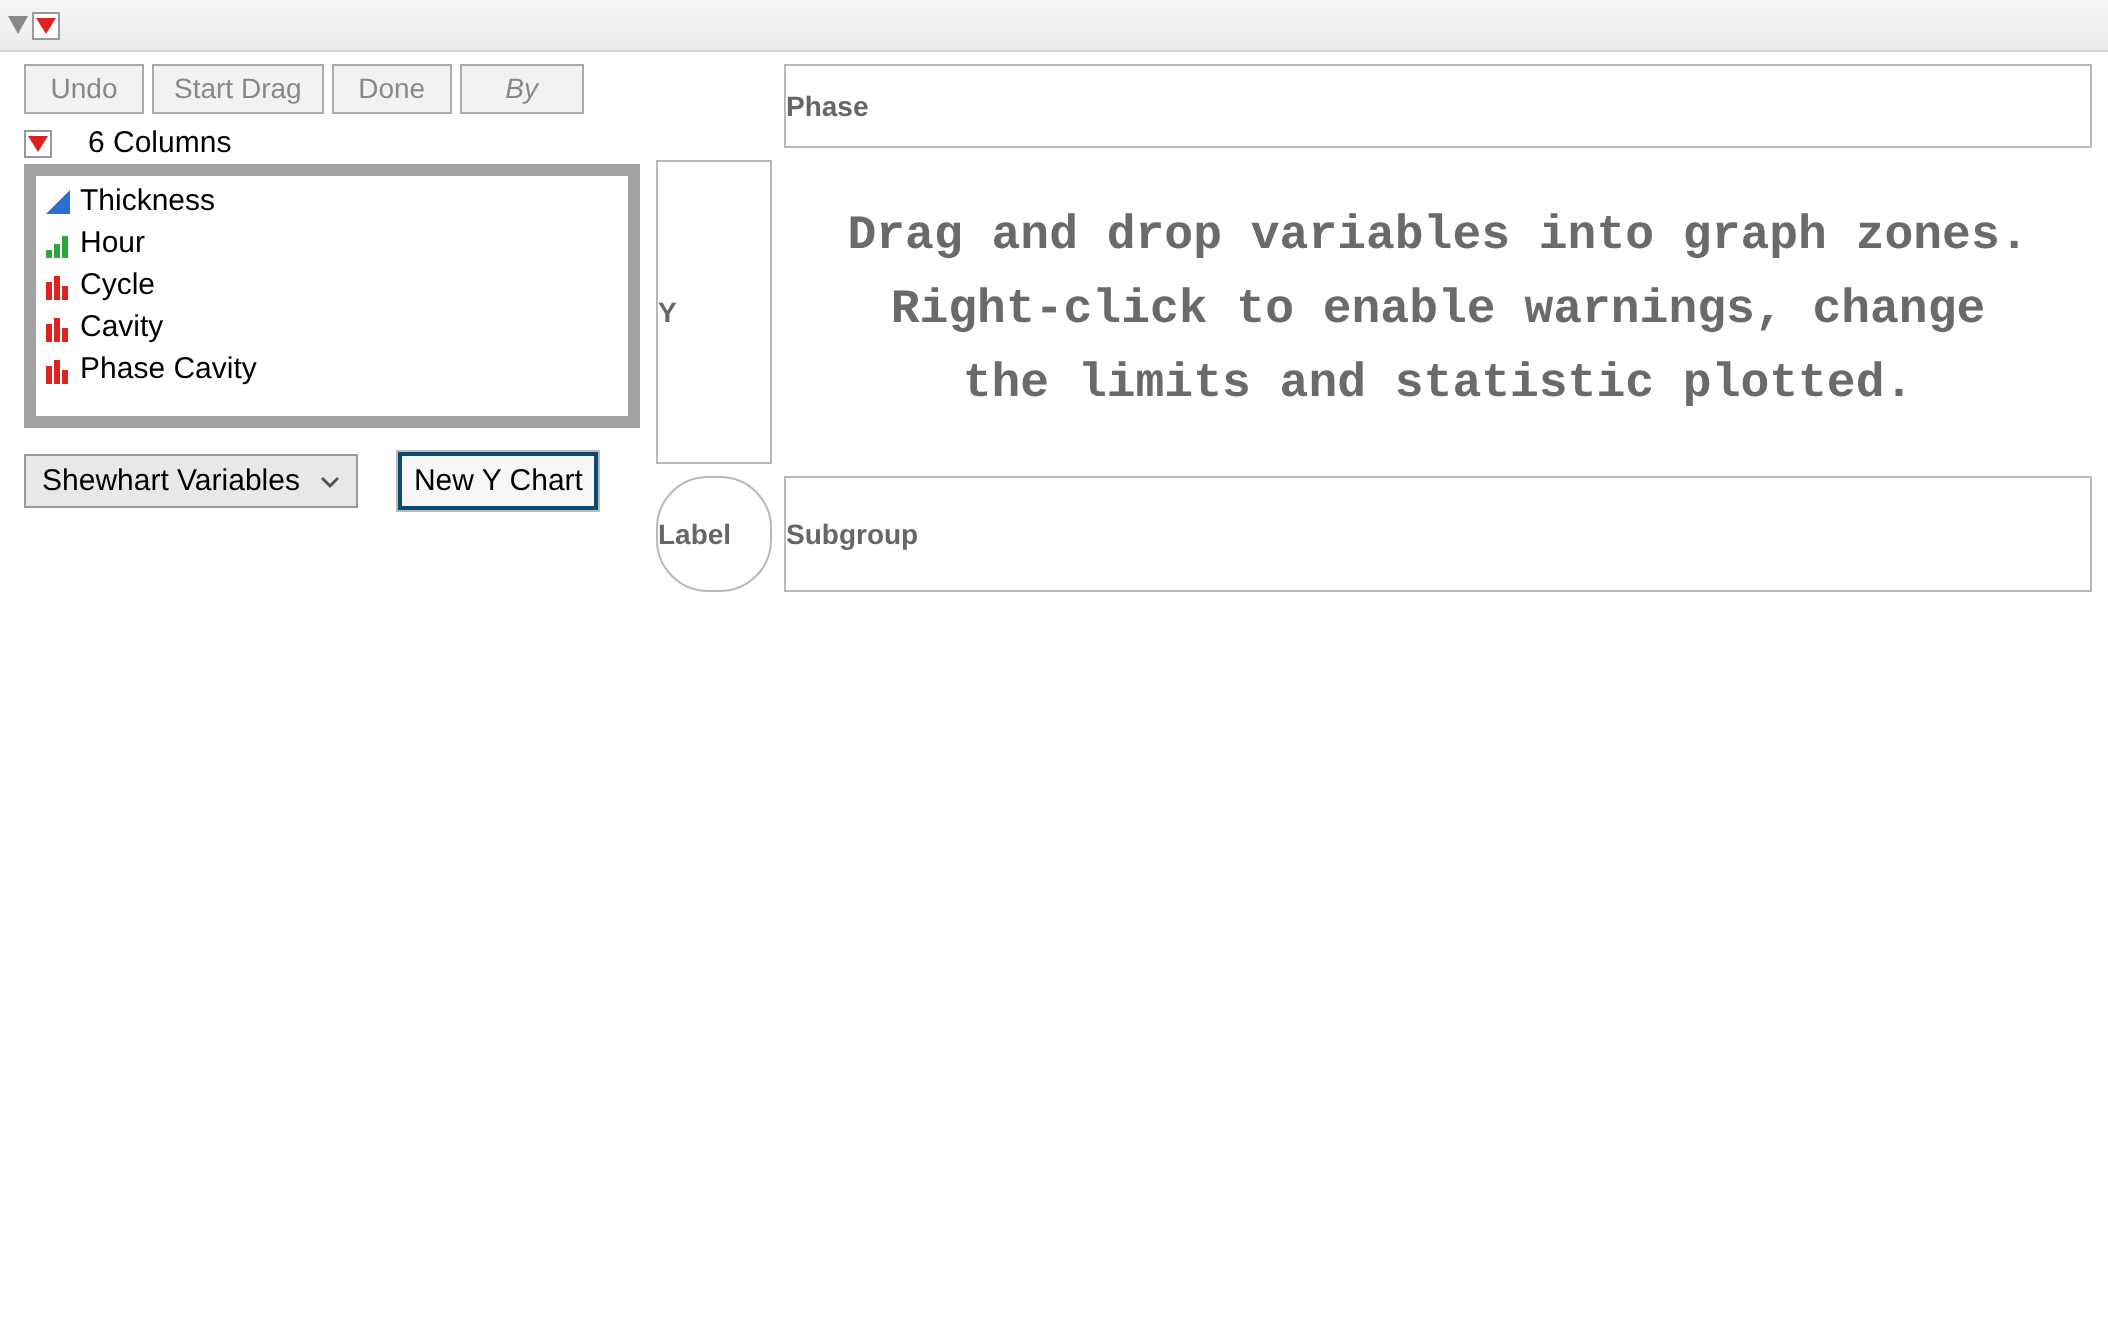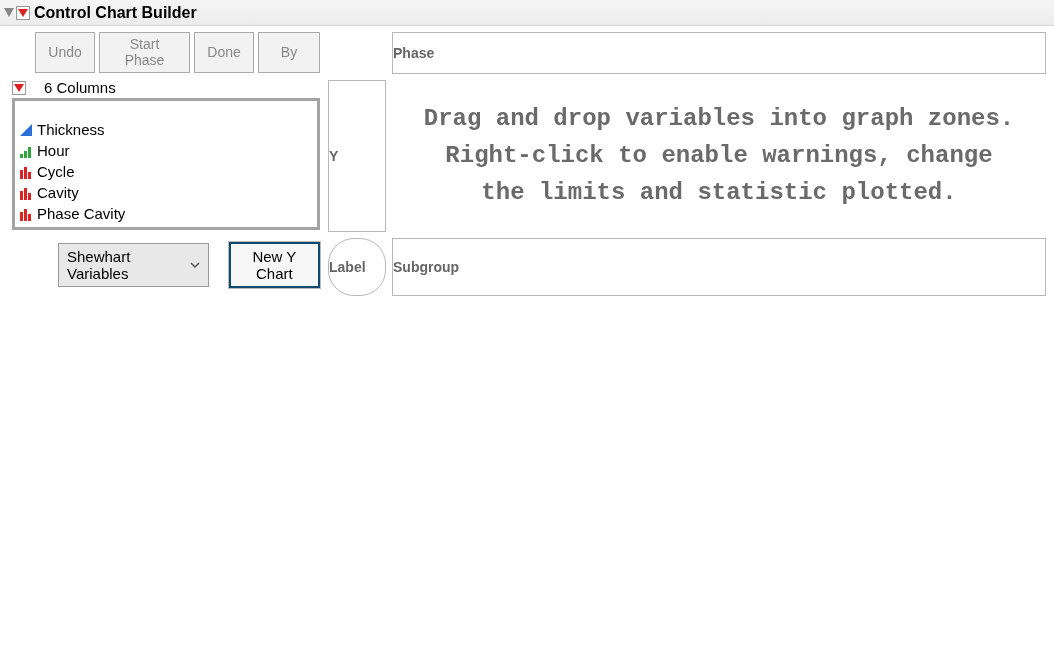--- a/index.html
+++ b/index.html
@@ -45,44 +45,43 @@
   }
   .left-panel {
     width: 308px;
     display: flex;
     flex-direction: column;
   }
   .toolbar-row {
     display: flex;
     gap: 4px;
     margin-bottom: 6px;
-    margin-left: 23px;
   }
   .btn {
     background: #f2f2f2;
     border: 1px solid #aaa;
     color: #888;
     padding: 3px 10px 4px;
     font-size: 14px;
     cursor: pointer;
     min-width: 60px;
     text-align: center;
   }
-  .btn.by { min-width: 62px; }
+  .btn.by { min-width: 62px; font-style: italic; }
   .columns-header {
     display: flex;
     align-items: center;
     gap: 2px;
     margin-bottom: 2px;
   }
   .columns-list {
-    border: 3px solid #a3a3a3;
+    border: 6px solid #a3a3a3;
     background: #fff;
     height: 132px;
-    padding: 18px 4px;
+    padding: 2px 4px;
     overflow: hidden;
   }
   .col-item {
     display: flex;
     align-items: center;
     gap: 4px;
     height: 21px;
     cursor: pointer;
   }
   .col-label { font-size: 15px; }
@@ -94,21 +93,20 @@
   }
   .select-box {
     background: #e8e8e8;
     border: 1px solid #999;
     padding: 4px 8px;
     font-size: 15px;
     display: inline-flex;
     align-items: center;
     gap: 10px;
     cursor: pointer;
-    margin-left: 46px;
   }
   .btn2 {
     background: #f6f6f6;
     border: 2px solid #0c4a6e;
     padding: 4px 6px;
     font-size: 15px;
     cursor: pointer;
     box-shadow: 0 0 0 1px #bbb;
   }
   .right-panel {
@@ -156,30 +154,29 @@
   <span class="disclosure">
     <svg width="10" height="10" viewBox="0 0 10 10">
         <polygon points="0,0 10,0 5,9" fill="#888"></polygon>
       </svg>
   </span>
   <span class="red-menu-box">
     <svg width="10" height="10" viewBox="0 0 10 10">
         <polygon points="0,1 10,1 5,9" fill="#d22"></polygon>
       </svg>
   </span>
-  <span class="header-title">Control Chart Builder</span>
 </div>
 
 <div class="content">
 
   <div class="left-panel">
 
     <div class="toolbar-row">
       <button class="btn">Undo</button>
-      <button class="btn">Start Phase</button>
+      <button class="btn">Start Drag</button>
       <button class="btn">Done</button>
       <button class="btn by">By</button>
     </div>
 
     <div class="columns-header">
       <span class="red-menu-box">
         <svg width="10" height="10" viewBox="0 0 10 10">
             <polygon points="0,1 10,1 5,9" fill="#d22"></polygon>
           </svg>
       </span>

